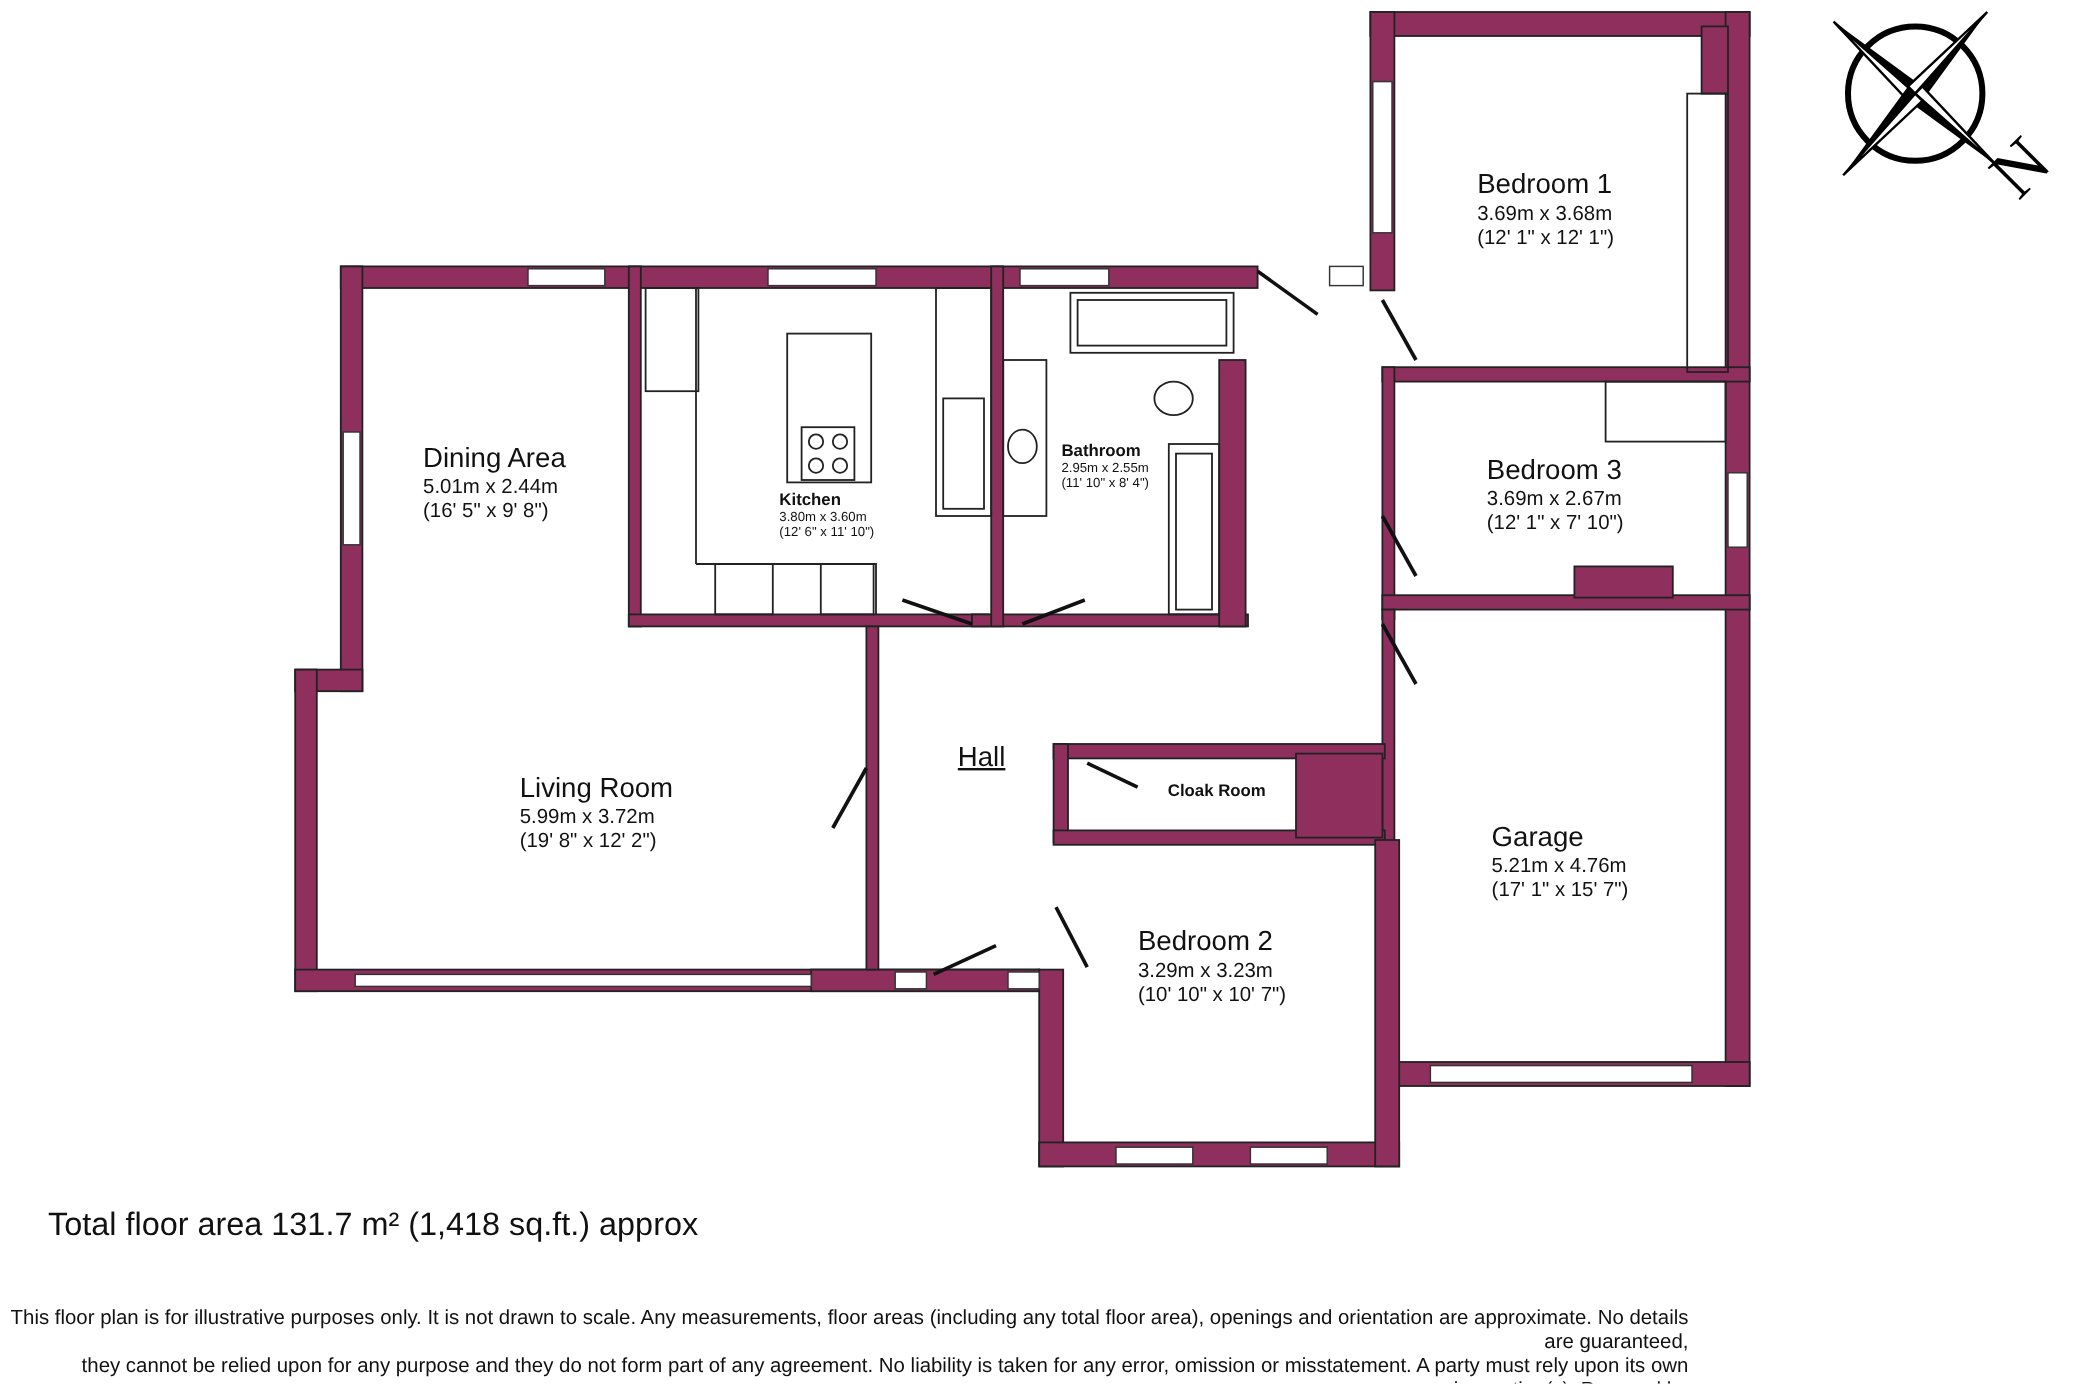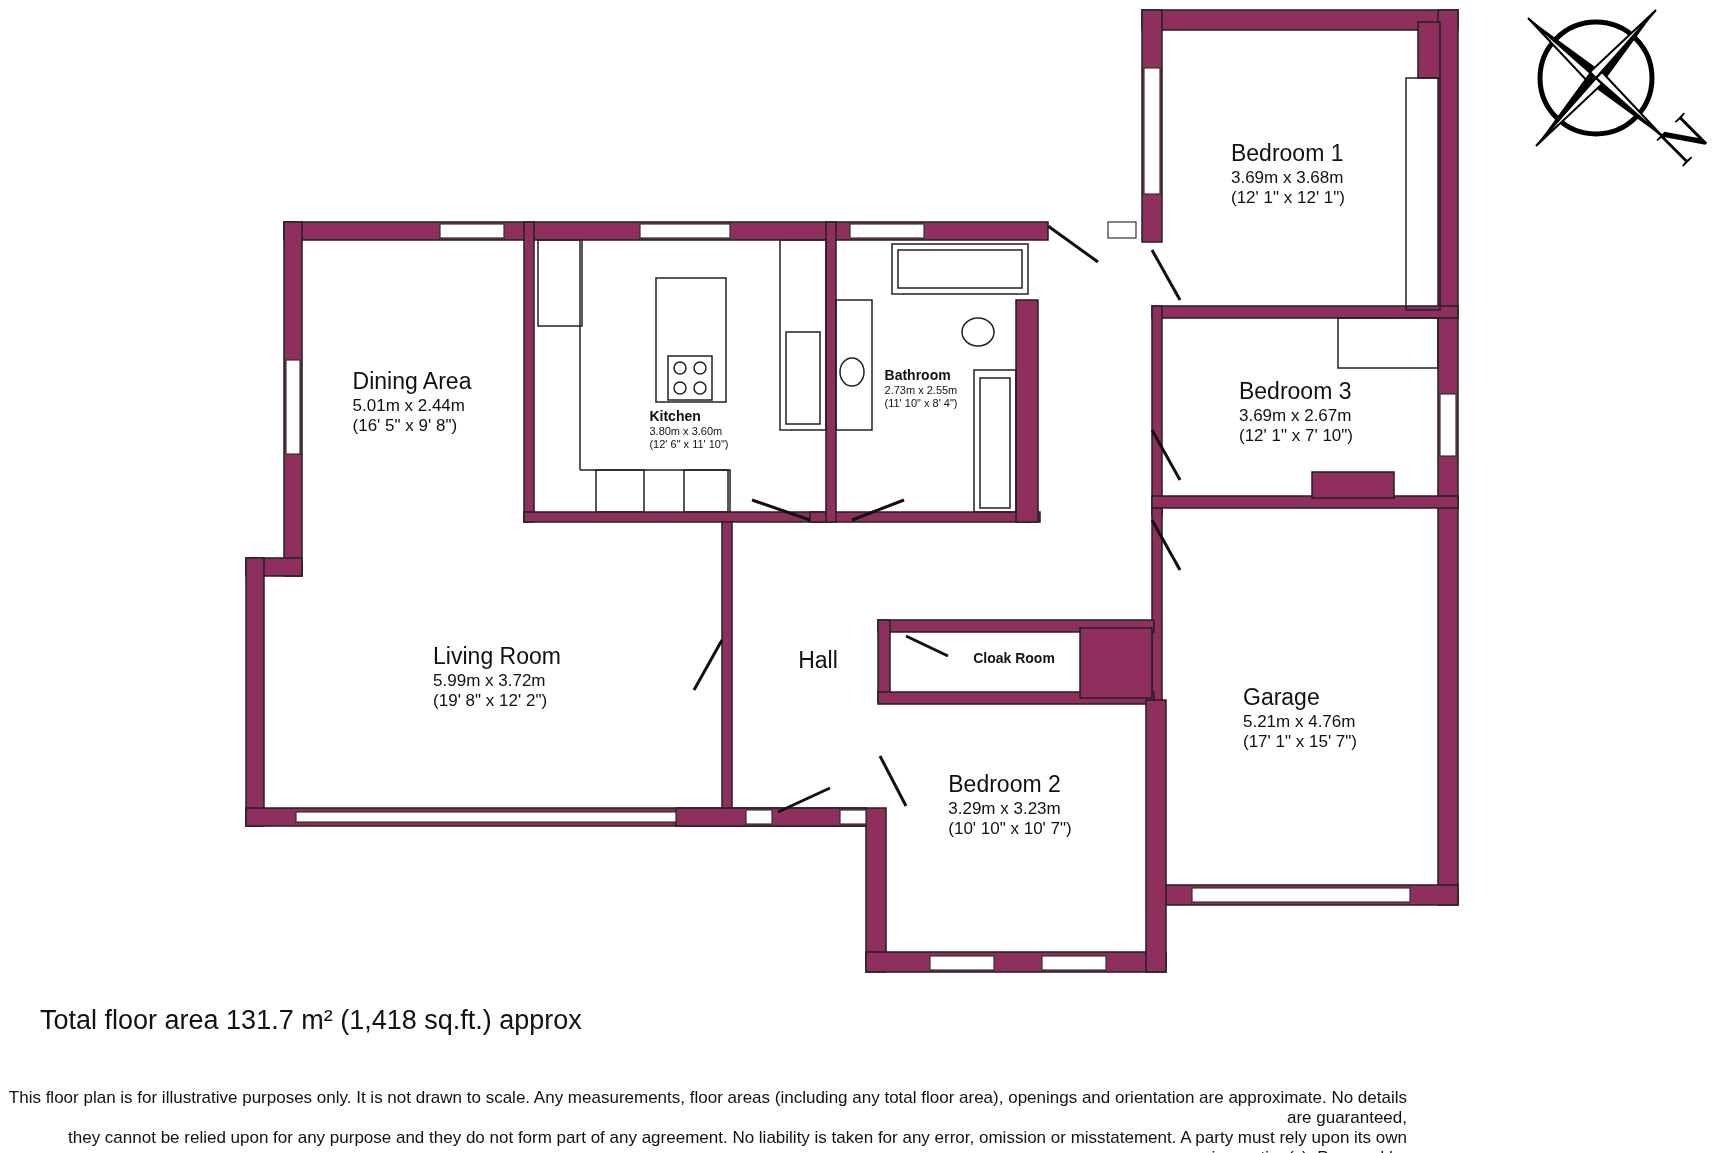--- a/index.html
+++ b/index.html
@@ -137,39 +137,39 @@
   <div class="d">5.01m x 2.44m</div>
   <div class="d">(16' 5" x 9' 8")</div>
 </div>
 <div class="room sm" style="left:689px;top:408px;">
   <div class="n">Kitchen</div>
   <div class="d">3.80m x 3.60m</div>
   <div class="d">(12' 6" x 11' 10")</div>
 </div>
 <div class="room sm" style="left:921px;top:367px;">
   <div class="n">Bathroom</div>
-  <div class="d">2.73m x 2.55m</div>
+  <div class="d">2.95m x 2.55m</div>
   <div class="d">(11' 10" x 8' 4")</div>
 </div>
 <div class="room" style="left:1288px;top:140px;">
   <div class="n">Bedroom 1</div>
   <div class="d">3.69m x 3.68m</div>
   <div class="d">(12' 1" x 12' 1")</div>
 </div>
 <div class="room" style="left:1296px;top:378px;">
   <div class="n">Bedroom 3</div>
   <div class="d">3.69m x 2.67m</div>
   <div class="d">(12' 1" x 7' 10")</div>
 </div>
 <div class="room" style="left:497px;top:643px;">
   <div class="n">Living Room</div>
   <div class="d">5.99m x 3.72m</div>
   <div class="d">(19' 8" x 12' 2")</div>
 </div>
-<div class="room" style="left:818px;top:647px;">
+<div class="room" style="left:818px;top:617px;text-decoration:underline;">
   <div class="n">Hall</div>
 </div>
 <div class="room sm" style="left:1014px;top:650px;">
   <div class="n">Cloak Room</div>
 </div>
 <div class="room" style="left:1300px;top:684px;">
   <div class="n">Garage</div>
   <div class="d">5.21m x 4.76m</div>
   <div class="d">(17' 1" x 15' 7")</div>
 </div>

